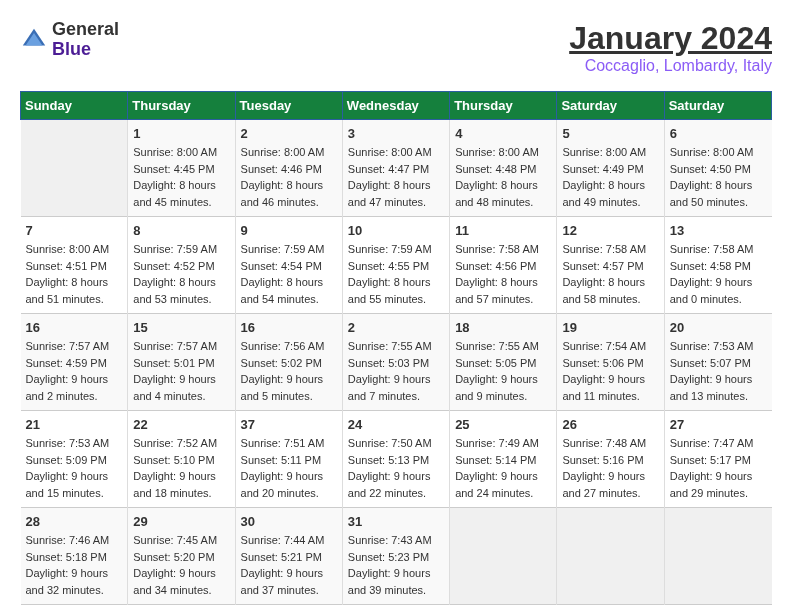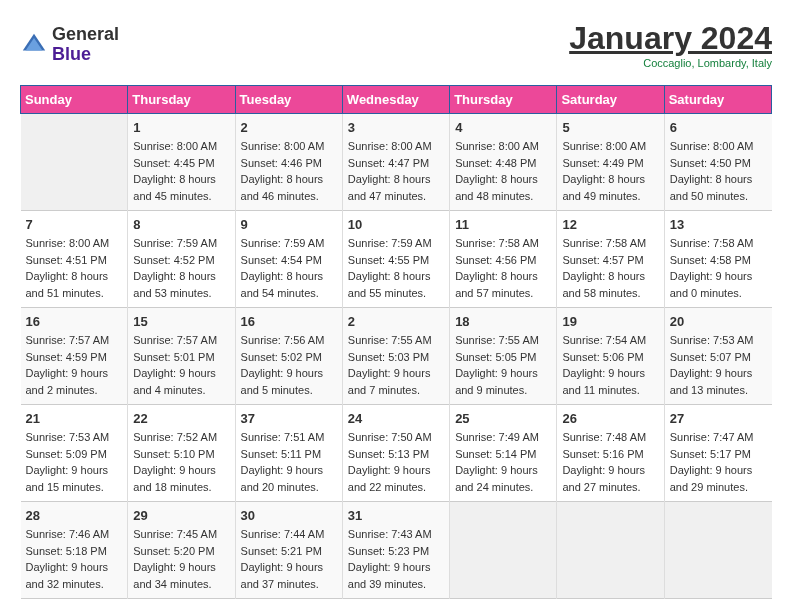--- a/index.html
+++ b/index.html
@@ -6,21 +6,21 @@
     body {
       font-family: Arial, sans-serif;
       background: #fff;
       width: 792px;
       min-height: 612px;
       padding: 20px;
     }
     .header {
       display: flex;
       justify-content: space-between;
-      align-items: center;
+      align-items: flex-start;
       margin-bottom: 16px;
     }
     .logo {
       display: flex;
       align-items: center;
       gap: 4px;
     }
     .logo-text {
       font-size: 18px;
       font-weight: bold;
@@ -35,30 +35,30 @@
     .title-block {
       text-align: right;
     }
     .calendar-title {
       font-size: 32px;
       font-weight: bold;
       color: #333;
       text-decoration: underline;
     }
     .calendar-subtitle {
-      font-size: 11px;
-      color: #15803d;
+      font-size: 16px;
+      color: #8b5cf6;
     }
     table {
       width: 100%;
       border-collapse: collapse;
       font-size: 11px;
     }
     thead tr th {
-      background-color: #ec4899;
+      background-color: #15803d;
       color: #fff;
       padding: 6px 4px;
       text-align: left;
       font-size: 13px;
       font-weight: bold;
       border: 1px solid #2a5ea0;
     }
     tbody tr {
       border-bottom: 1px solid #ccc;
     }

